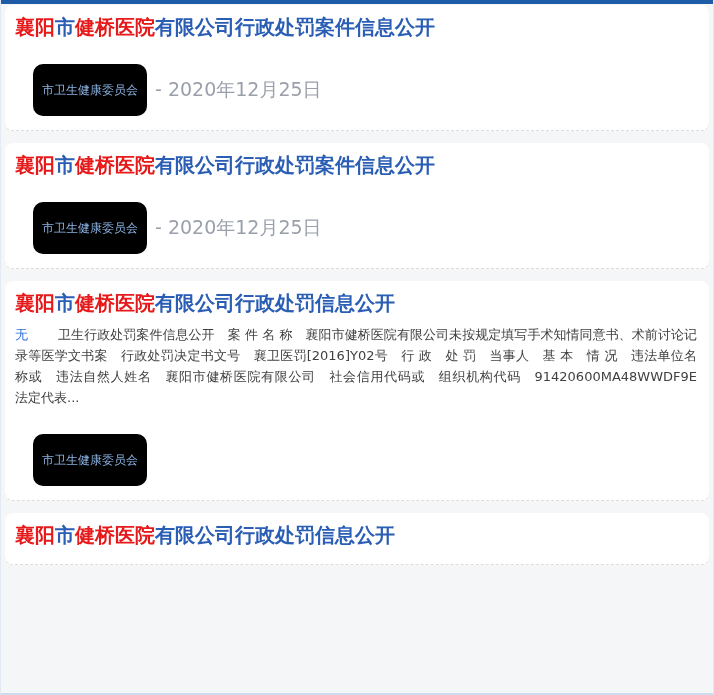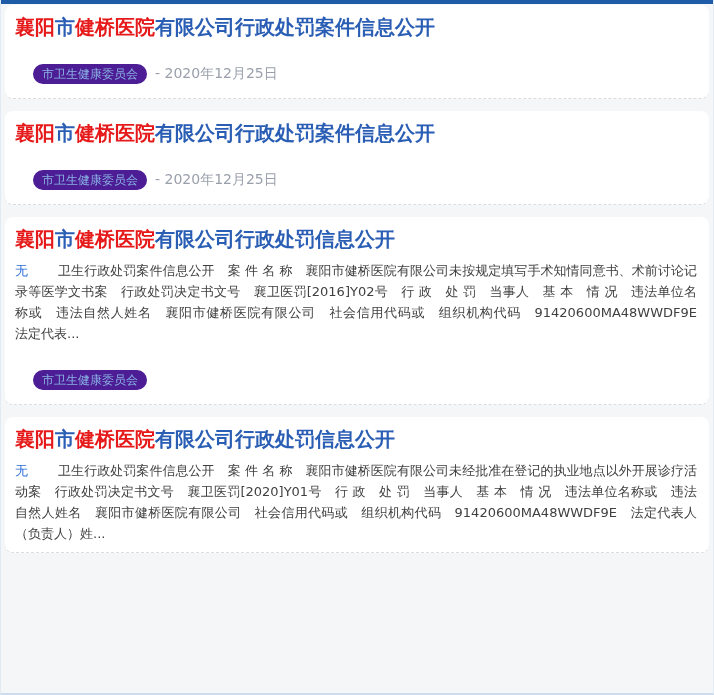--- a/index.html
+++ b/index.html
@@ -45,31 +45,31 @@
     color: #2b6cd9;
     margin-right: 30px;
     cursor: pointer;
   }
   .meta {
     margin: 26px 0 6px 18px;
     display: flex;
     align-items: center;
   }
   .tag {
-    background: #4c1d95;
+    background: #000000;
     color: #8ab2e2;
     font-size: 12px;
     line-height: 20px;
-    padding: 0 9px;
+    padding: 16px 9px;
     border-radius: 10px;
     cursor: pointer;
   }
   .date {
     color: #9aa0ab;
-    font-size: 14px;
+    font-size: 19px;
     margin-left: 8px;
   }
 </style>
 </head>
 <body>
 
 <div class="topbar"></div>
 
 <div class="results">
 
@@ -92,17 +92,16 @@
   <article class="card">
     <h2 class="title"><span class="hl">襄阳</span><span>市</span><span class="hl">健桥医院</span><span>有限公司行政处罚信息公开</span></h2>
     <p class="snippet"><span class="wu">无</span><span>卫生行政处罚案件信息公开　案 件 名 称　襄阳市健桥医院有限公司未按规定填写手术知情同意书、术前讨论记录等医学文书案　行政处罚决定书文号　襄卫医罚[2016]Y02号　行 政　处 罚　当事人　基 本　情 况　违法单位名称或　违法自然人姓名　襄阳市健桥医院有限公司　社会信用代码或　组织机构代码　91420600MA48WWDF9E　法定代表...</span></p>
     <div class="meta">
       <span class="tag">市卫生健康委员会</span>
     </div>
   </article>
 
   <article class="card">
     <h2 class="title"><span class="hl">襄阳</span><span>市</span><span class="hl">健桥医院</span><span>有限公司行政处罚信息公开</span></h2>
-    <p class="snippet"><span class="wu">无</span><span>卫生行政处罚案件信息公开　案 件 名 称　襄阳市健桥医院有限公司未经批准在登记的执业地点以外开展诊疗活动案　行政处罚决定书文号　襄卫医罚[2020]Y01号　行 政　处 罚　当事人　基 本　情 况　违法单位名称或　违法自然人姓名　襄阳市健桥医院有限公司　社会信用代码或　组织机构代码　91420600MA48WWDF9E　法定代表人　（负责人）姓...</span></p>
 
   </article>
 
 </div>
 
 </body></html>

